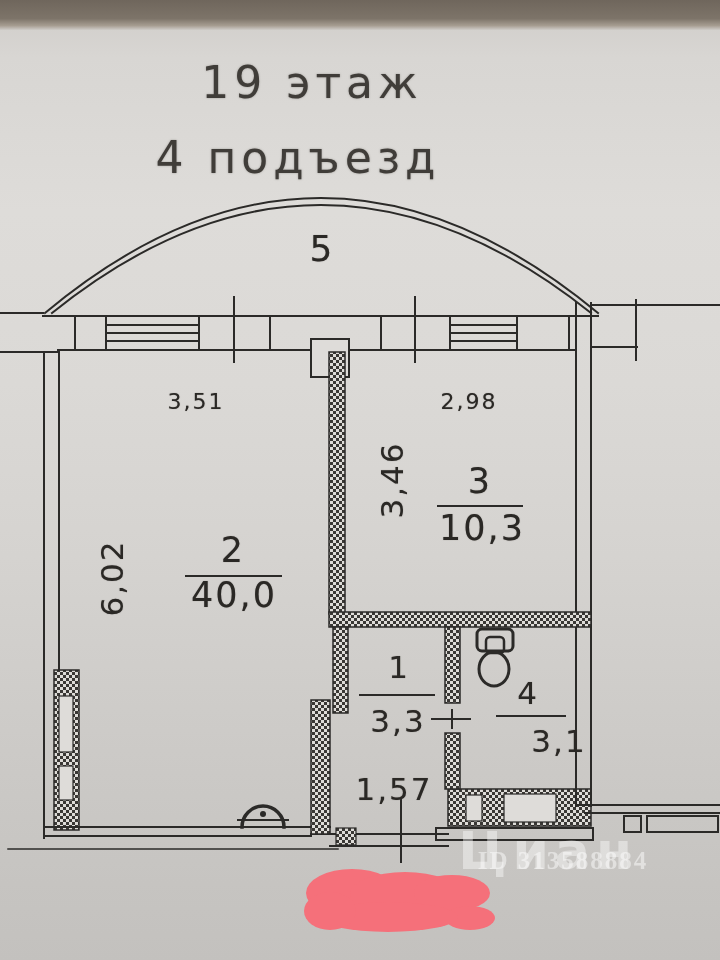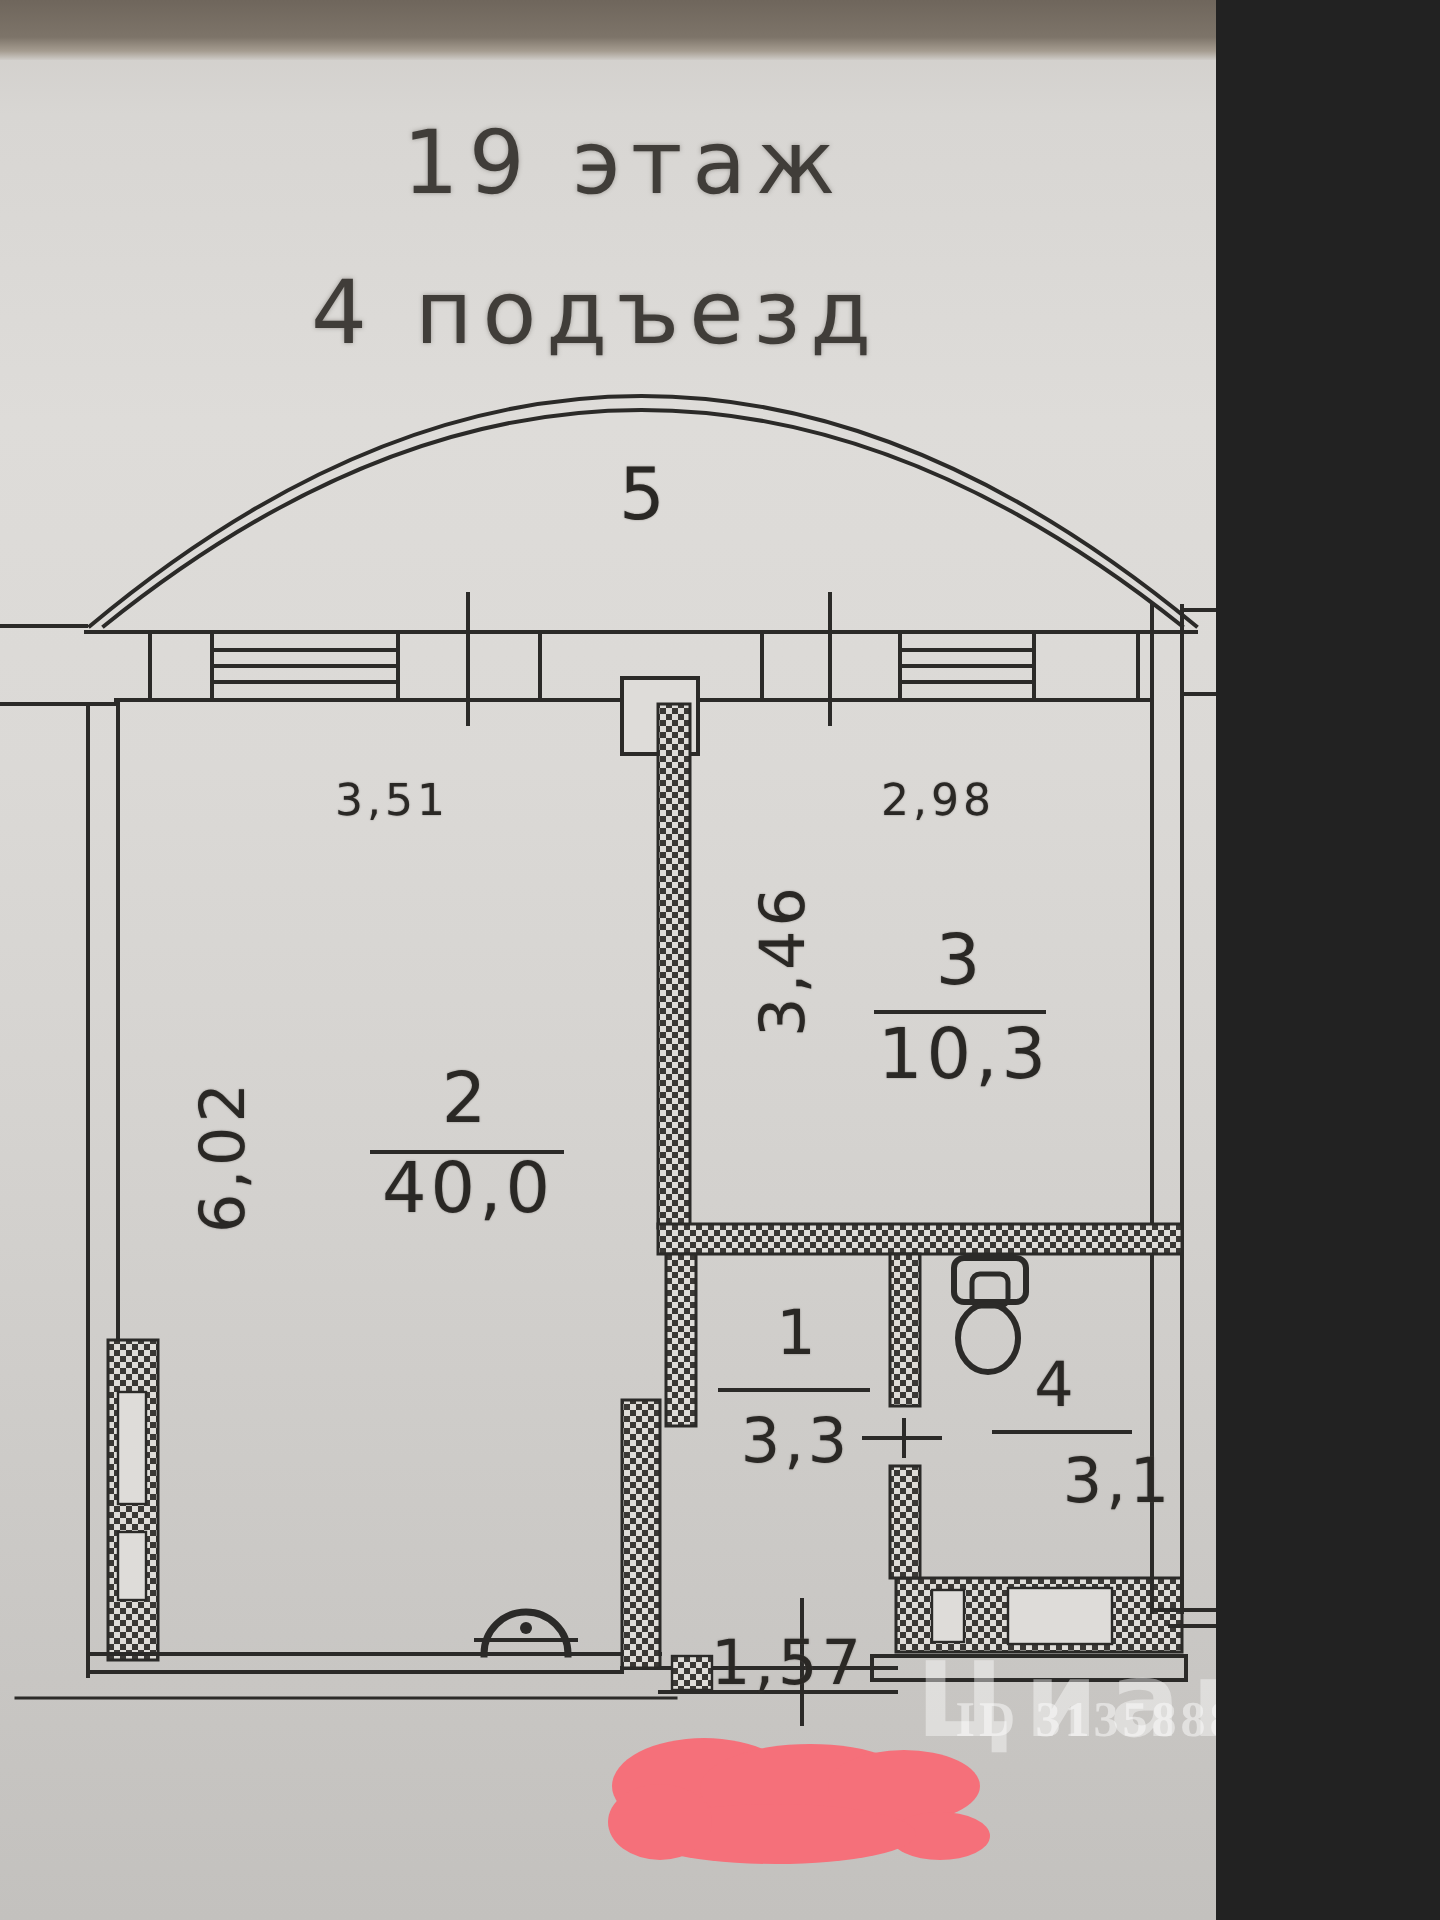--- a/index.html
+++ b/index.html
@@ -1,17 +1,17 @@
 <!DOCTYPE html>
 <html><head>
 <meta charset="utf-8">
 <style>
   html,body{margin:0;padding:0;background:#222;}
   .photo{
-    position:relative;width:608px;height:960px;overflow:hidden;
+    position:relative;width:720px;height:960px;overflow:hidden;
     background:linear-gradient(180deg,#cfccc8 0%,#d8d6d3 6%,#dedcd9 22%,#dbd9d6 40%,#d5d3d0 58%,#cdcbc8 76%,#c6c4c1 92%,#c3c1be 100%);
     font-family:"DejaVu Sans","Liberation Sans",sans-serif;
   }
   .top-edge{
     position:absolute;left:0;top:0;width:720px;height:30px;
     background:linear-gradient(180deg,#6f665c 0%,#7d7469 62%,#a59c90 85%,#cfccc8 100%);
   }
   .lbl{
     position:absolute;transform:translate(-50%,-50%);
     color:#2a2825;white-space:nowrap;letter-spacing:2px;
@@ -184,18 +184,18 @@
 
   <div class="lbl size34" style="left:233px;top:550px;">2</div>
   <div class="lbl size34" style="left:234px;top:595px;">40,0</div>
 
   <div class="lbl size31" style="left:399px;top:667px;">1</div>
   <div class="lbl size31" style="left:398px;top:721px;">3,3</div>
 
   <div class="lbl size31" style="left:528px;top:693px;">4</div>
   <div class="lbl size31" style="left:531px;top:741px;margin-left:28px;">3,1</div>
 
-  <div class="lbl size31" style="left:394px;top:789px;margin-top:43px;">1,57</div>
+  <div class="lbl size31" style="left:394px;top:789px;">1,57</div>
 
   <div class="wm wm-brand" style="left:548px;top:851px;">Циан</div>
   <div class="wm wm-id" style="left:563px;top:861px;font-family:Liberation Serif, serif;">ID 313588884</div>
 
 </div>
 
 </body></html>

